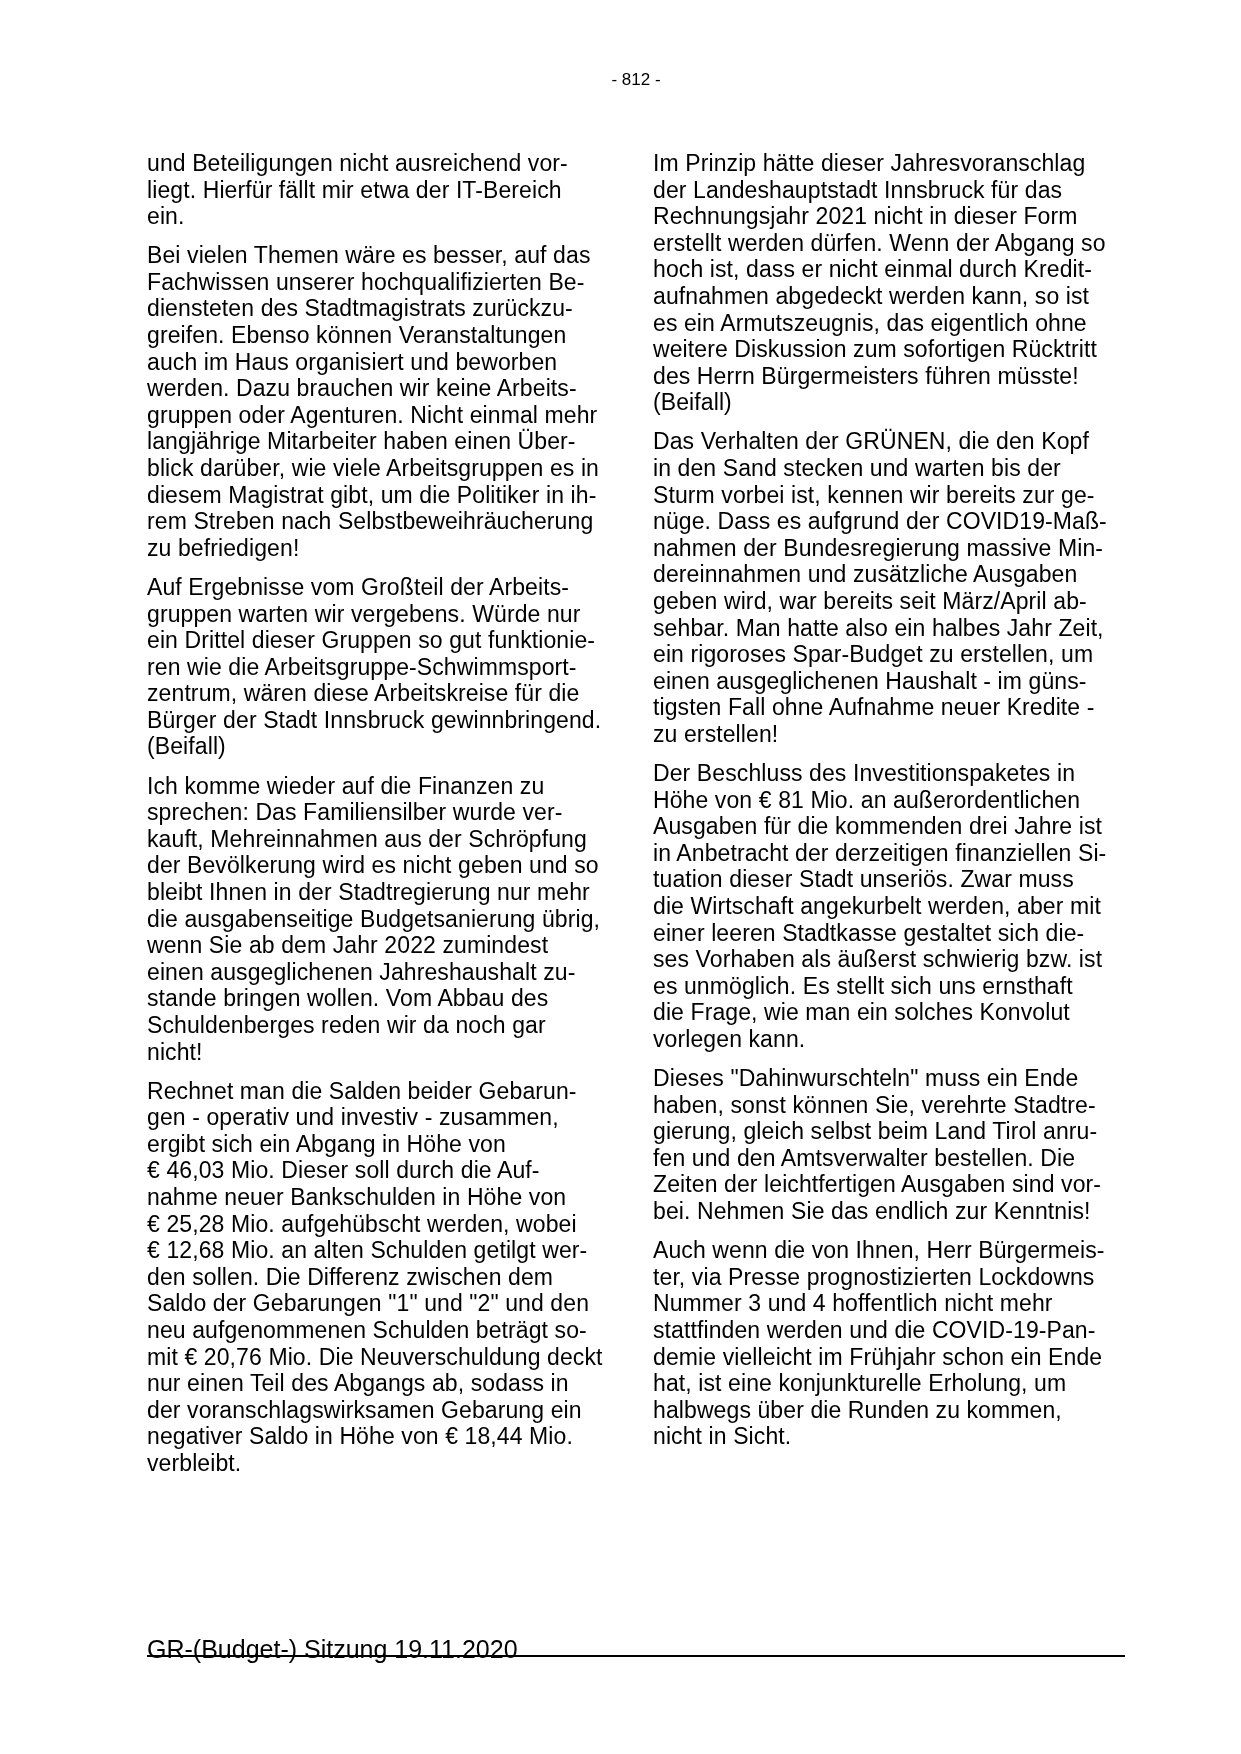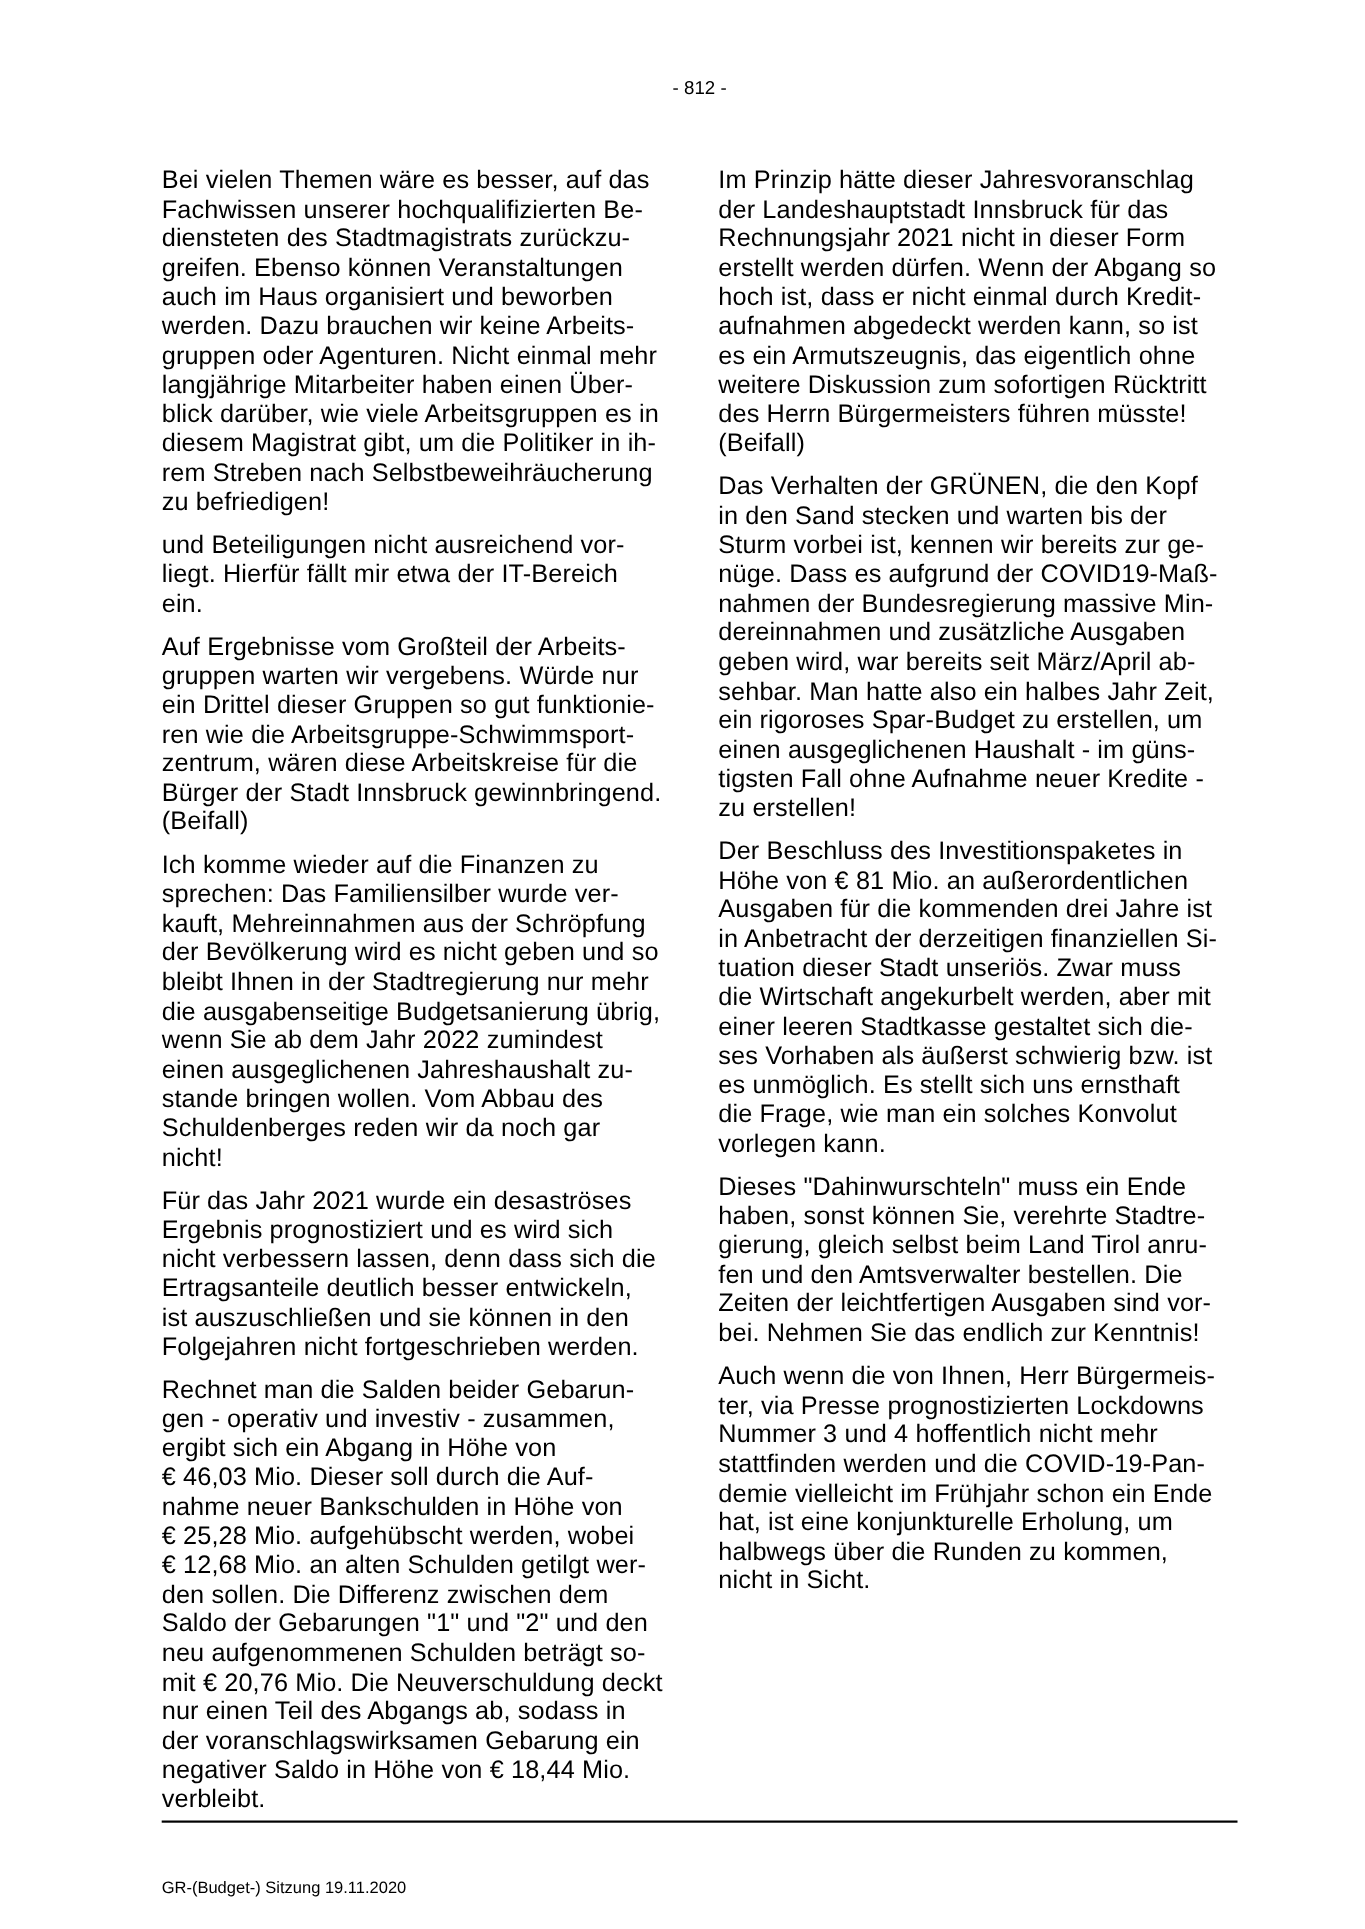--- a/index.html
+++ b/index.html
@@ -40,71 +40,65 @@
   .footer-rule {
     position: absolute;
     top: 1655px;
     left: 147px;
     width: 978px;
     height: 0;
     border-top: 2px solid #000000;
   }
   .footer-text {
     position: absolute;
-    top: 1703px;
+    top: 1636px;
     left: 147px;
-    font-size: 15px;
+    font-size: 25px;
     line-height: 27px;
   }
 </style>
 </head>
 <body>
 
 <div class="page-number">- 812 -</div>
 
 <div class="column left">
+  <p class="para">und Beteiligungen nicht ausreichend vor-
+liegt. Hierfür fällt mir etwa der IT-Bereich
+ein.</p>
   <p class="para">Bei vielen Themen wäre es besser, auf das
 Fachwissen unserer hochqualifizierten Be-
 diensteten des Stadtmagistrats zurückzu-
 greifen. Ebenso können Veranstaltungen
 auch im Haus organisiert und beworben
 werden. Dazu brauchen wir keine Arbeits-
 gruppen oder Agenturen. Nicht einmal mehr
 langjährige Mitarbeiter haben einen Über-
 blick darüber, wie viele Arbeitsgruppen es in
 diesem Magistrat gibt, um die Politiker in ih-
 rem Streben nach Selbstbeweihräucherung
 zu befriedigen!</p>
-  <p class="para">und Beteiligungen nicht ausreichend vor-
-liegt. Hierfür fällt mir etwa der IT-Bereich
-ein.</p>
   <p class="para">Auf Ergebnisse vom Großteil der Arbeits-
 gruppen warten wir vergebens. Würde nur
 ein Drittel dieser Gruppen so gut funktionie-
 ren wie die Arbeitsgruppe-Schwimmsport-
 zentrum, wären diese Arbeitskreise für die
 Bürger der Stadt Innsbruck gewinnbringend.
 (Beifall)</p>
   <p class="para">Ich komme wieder auf die Finanzen zu
 sprechen: Das Familiensilber wurde ver-
 kauft, Mehreinnahmen aus der Schröpfung
 der Bevölkerung wird es nicht geben und so
 bleibt Ihnen in der Stadtregierung nur mehr
 die ausgabenseitige Budgetsanierung übrig,
 wenn Sie ab dem Jahr 2022 zumindest
 einen ausgeglichenen Jahreshaushalt zu-
 stande bringen wollen. Vom Abbau des
 Schuldenberges reden wir da noch gar
 nicht!</p>
-  <p class="para">Für das Jahr 2021 wurde ein desaströses
-Ergebnis prognostiziert und es wird sich
-nicht verbessern lassen, denn dass sich die
-Ertragsanteile deutlich besser entwickeln,
-ist auszuschließen und sie können in den
-Folgejahren nicht fortgeschrieben werden.</p>
   <p class="para">Rechnet man die Salden beider Gebarun-
 gen - operativ und investiv - zusammen,
 ergibt sich ein Abgang in Höhe von
 € 46,03 Mio. Dieser soll durch die Auf-
 nahme neuer Bankschulden in Höhe von
 € 25,28 Mio. aufgehübscht werden, wobei
 € 12,68 Mio. an alten Schulden getilgt wer-
 den sollen. Die Differenz zwischen dem
 Saldo der Gebarungen "1" und "2" und den
 neu aufgenommenen Schulden beträgt so-

